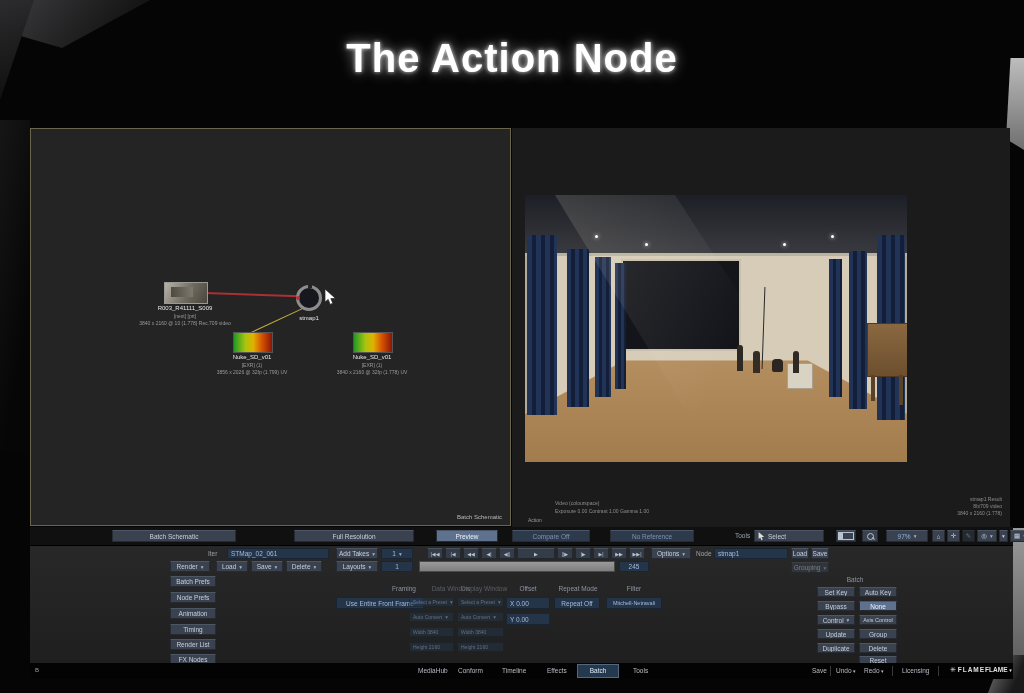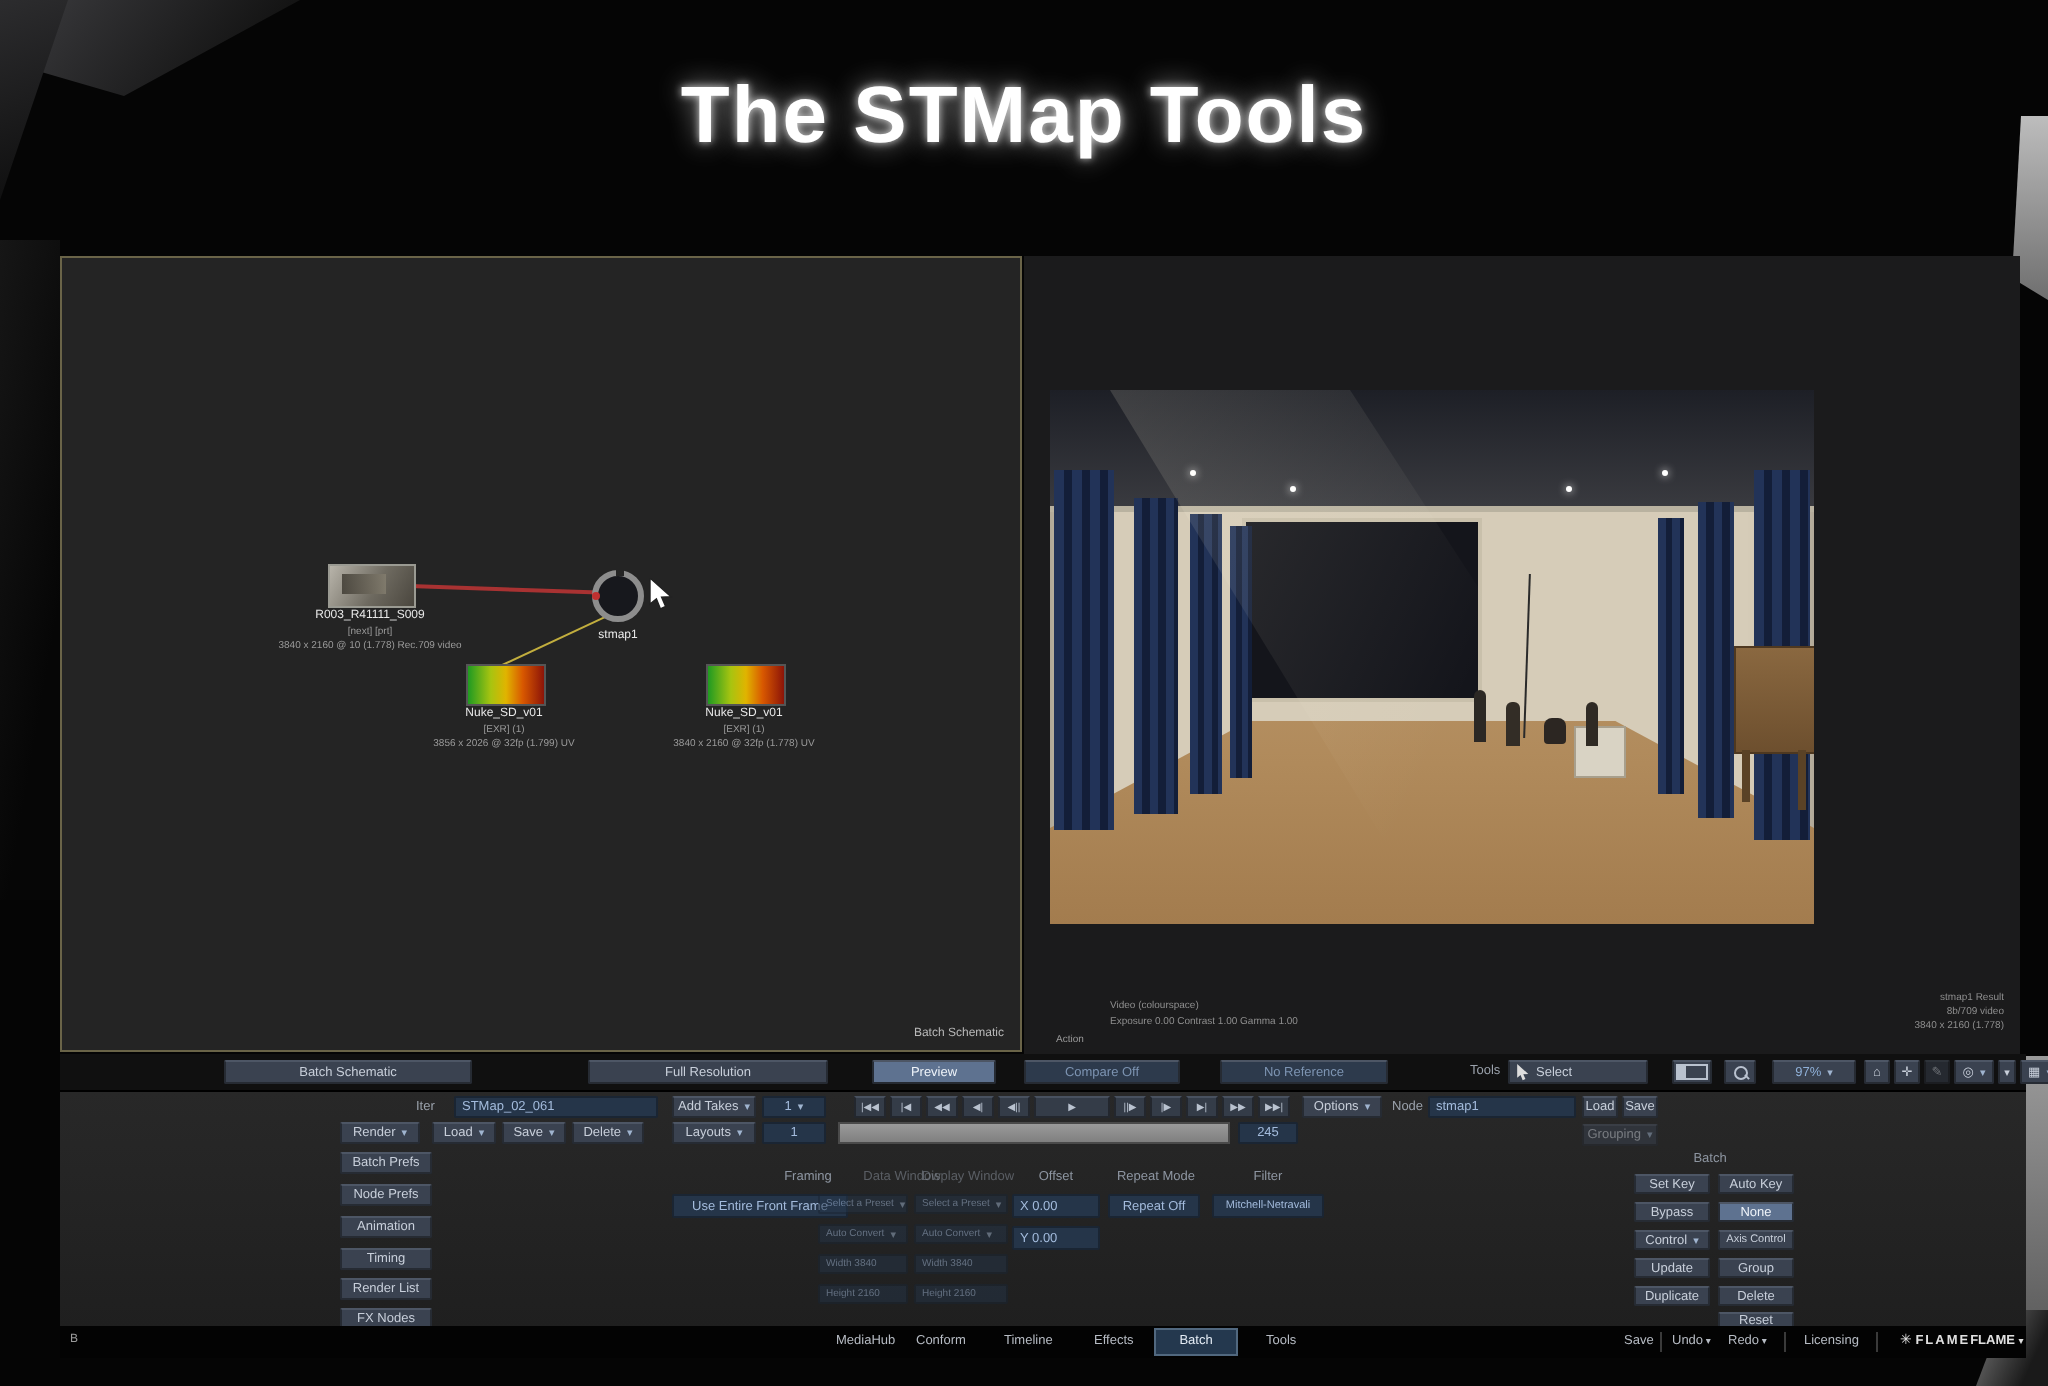--- a/index.html
+++ b/index.html
@@ -60,21 +60,21 @@
               background:linear-gradient(#bdbdbd,#6f6f6f);
               clip-path:polygon(25% 0,100% 0,100% 100%,0 88%);"></div>
   <div class="deco" style="left:1013px;top:528px;width:11px;height:140px;
               background:linear-gradient(#9a9a9a,#5c5c5c);"></div>
   <div class="deco" style="left:988px;top:655px;width:36px;height:38px;
               background:linear-gradient(115deg,#7c7c7c,#1a1a1a 75%);
               clip-path:polygon(40% 0,100% 0,100% 100%,0 100%);"></div>
   <div class="deco" style="left:0;top:120px;width:30px;height:330px;
               background:linear-gradient(100deg,#161616,#060606 70%);"></div>
 
-  <div id="slide-title">The STMap Tools</div>
+  <div id="slide-title">The Action Node</div>
 
   <div id="schematic">
 
     <div class="line" style="left:174px;top:163px;width:102px;height:2px;background:#a83232;transform:rotate(2deg);"></div>
     <div class="line" style="left:218px;top:204px;width:66px;height:1px;background:#c2ae3e;transform:rotate(-25deg);"></div>
 
     <div class="abs" style="left:133px;top:153px;width:42px;height:20px;border:1px solid #9a9a92;
                 background:linear-gradient(120deg,#b8b4aa,#6e6a60 55%,#4a463e);">
       <div class="abs" style="left:6px;top:4px;width:22px;height:10px;background:linear-gradient(90deg,#3a362e,#857f70);opacity:.8;"></div>
     </div>

